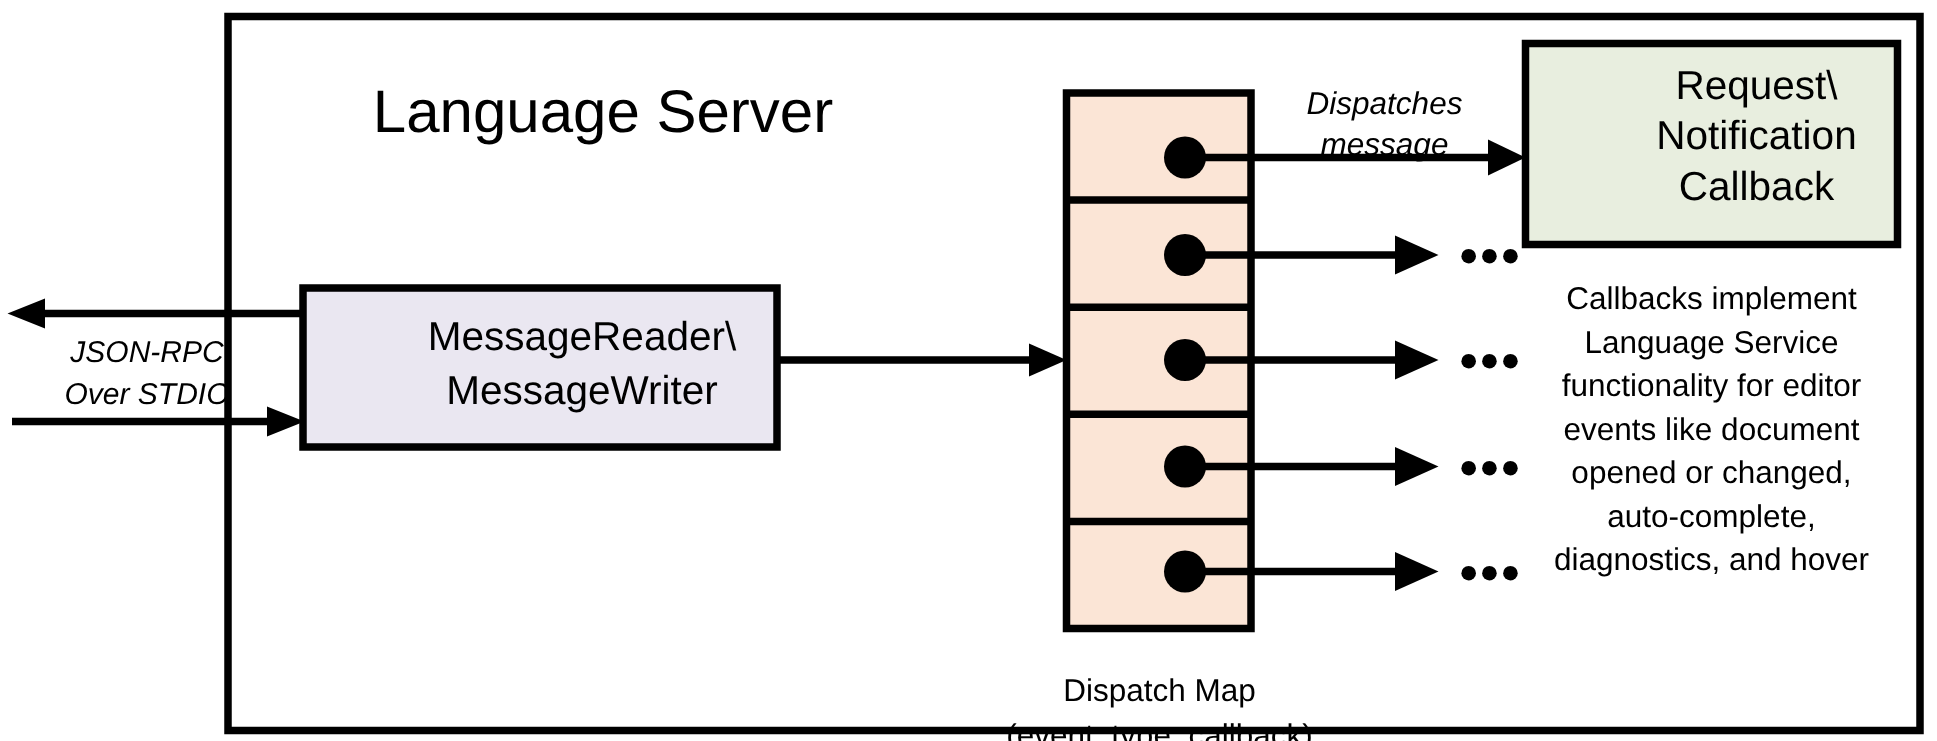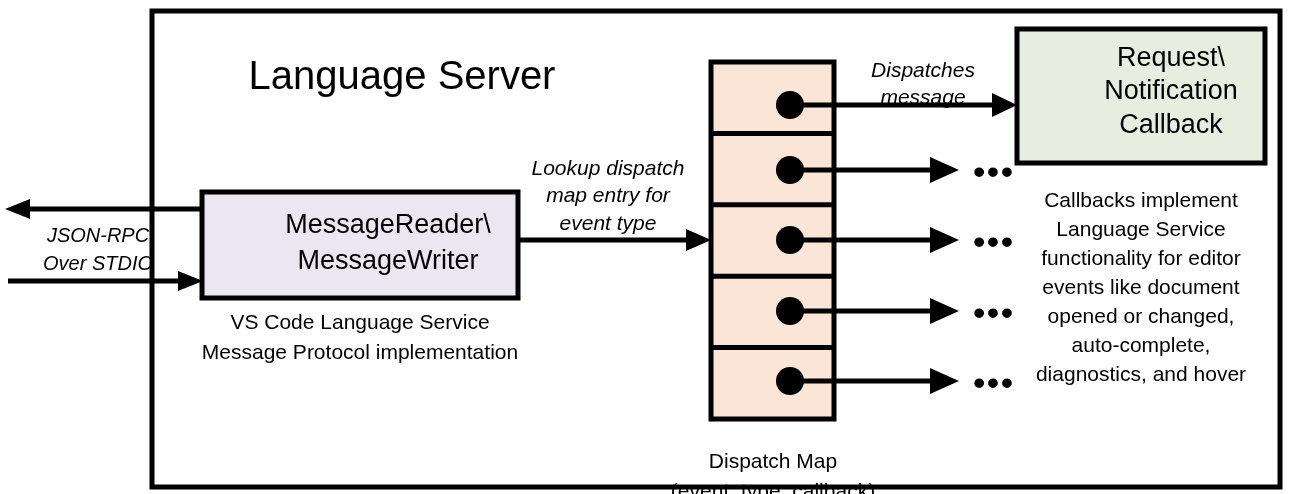--- a/index.html
+++ b/index.html
@@ -151,26 +151,21 @@
   </svg>
 
   <div class="lbl title-text" style="left:232px; top:52px; width:340px;">Language Server</div>
 
   <div class="lbl io-label" style="left:18px; top:222px; width:160px;">JSON-RPC
 Over STDIO</div>
 
   <div class="lbl box-text" style="left:204px; top:207px; width:368px;">MessageReader\
 MessageWriter</div>
 
-  <div class="lbl caption-text" style="left:198px; top:307px; width:324px;">VS Code Language Service
-Message Protocol implementation</div>
 
-  <div class="lbl edge-label" style="left:513px; top:154px; width:190px;">Lookup dispatch
-map entry for
-event type</div>
 
   <div class="lbl edge-label" style="left:838px; top:40px; width:170px;margin-top:16px;">Dispatches
 message</div>
 
   <div class="lbl green-box-text" style="left:1049px; top:41px; width:244px;">Request\
 Notification
 Callback</div>
 
   <div class="lbl note-text" style="left:1007px; top:186px; width:268px;">Callbacks implement
 Language Service

